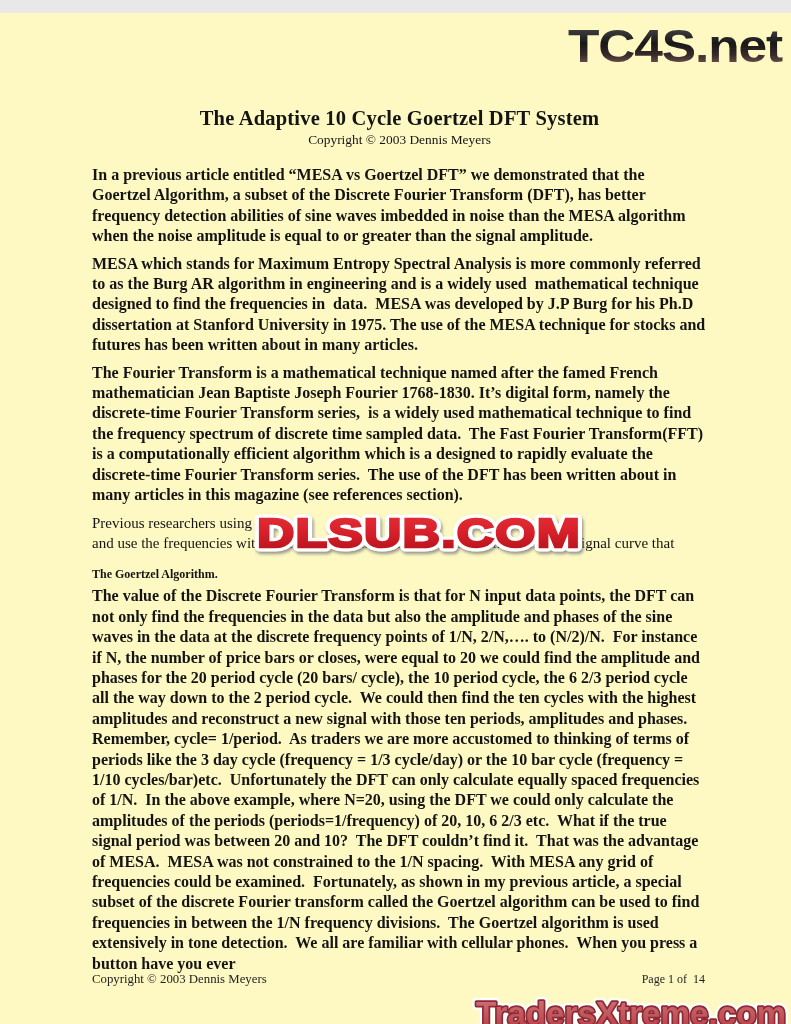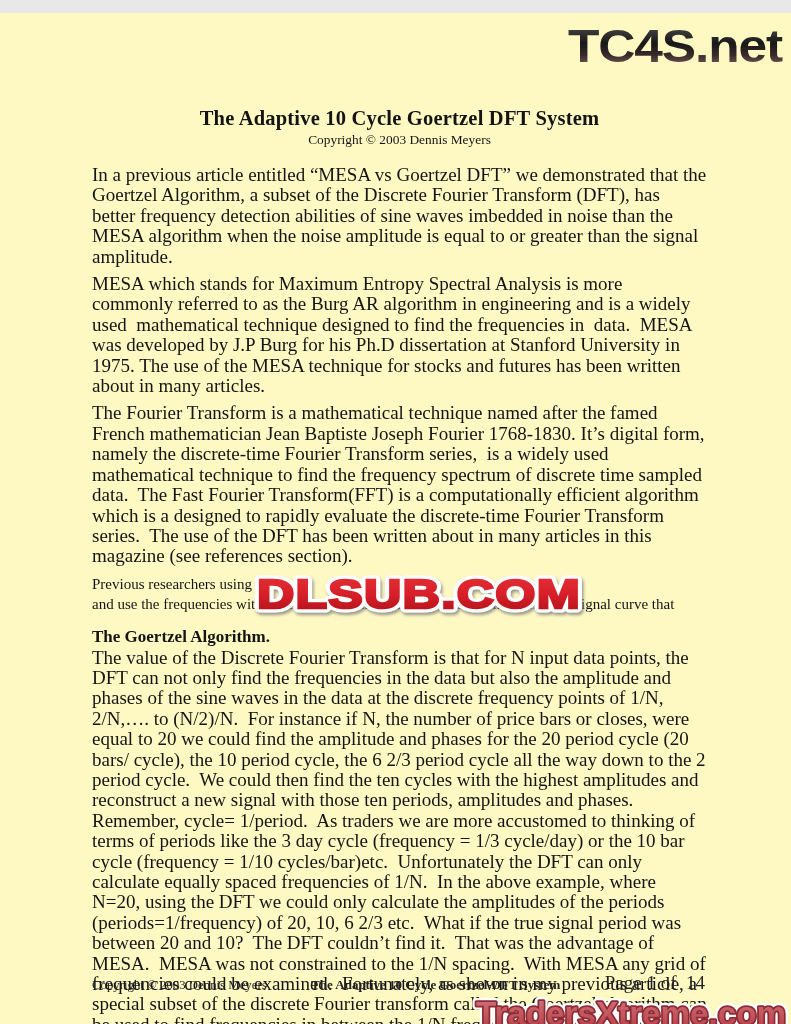--- a/index.html
+++ b/index.html
@@ -24,48 +24,49 @@
     line-height:24px;
     letter-spacing:0.2px;
   }
   .doc-subtitle{
     text-align:center;
     font-size:13.4px;
     line-height:17px;
     margin-top:1px;
   }
   .para{
-    font-size:19px;
+    font-size:16px;
     line-height:20.4px;
     margin:0 0 7px 0;
     white-space:pre-wrap;
     text-align:left;
+    font-weight:bold;
   }
   .para.first{margin-top:17px;}
   .wm-para{position:relative;margin-bottom:7px;}
   .wm-line{
     display:flex;justify-content:space-between;
     font-size:15px;line-height:20.4px;white-space:nowrap;
   }
   .wm-plain{font-size:15px;line-height:20.4px;white-space:pre-wrap;}
   .wm-badge{position:absolute;left:158px;top:-9px;width:338px;height:58px;}
   .section-heading{
     font-weight:bold;
-    font-size:17px;
+    font-size:12px;
     line-height:21px;
     margin:11px 0 1px 0;
   }
   
   .footer{
     position:absolute;left:92px;top:959px;width:613px;
     display:flex;justify-content:space-between;align-items:baseline;
     font-size:12.8px;color:#222;
   }
   .footer .doc-name{font-weight:bold;font-size:13px;}
-  .footer .page-info{white-space:pre;font-size:19px;}
+  .footer .page-info{white-space:pre;font-size:12px;}
   .traders{position:absolute;top:976px;right:0px;width:320px;height:48px;}
   svg text{font-family:"Liberation Sans", sans-serif;}
 </style>
 </head>
 <body>
 
 <div class="page">
 
   <svg class="tc4s" viewBox="0 0 224 54">
     <defs>
@@ -118,21 +119,20 @@
     </div>
 
     <div class="section-heading">The Goertzel Algorithm.</div>
 
     <p class="para">The value of the Discrete Fourier Transform is that for N input data points, the DFT can not only find the frequencies in the data but also the amplitude and phases of the sine waves in the data at the discrete frequency points of 1/N, 2/N,…. to (N/2)/N.  For instance if N, the number of price bars or closes, were equal to 20 we could find the amplitude and phases for the 20 period cycle (20 bars/ cycle), the 10 period cycle, the 6 2/3 period cycle all the way down to the 2 period cycle.  We could then find the ten cycles with the highest amplitudes and reconstruct a new signal with those ten periods, amplitudes and phases.  Remember, cycle= 1/period.  As traders we are more accustomed to thinking of terms of periods like the 3 day cycle (frequency = 1/3 cycle/day) or the 10 bar cycle (frequency = 1/10 cycles/bar)etc.  Unfortunately the DFT can only calculate equally spaced frequencies of 1/N.  In the above example, where N=20, using the DFT we could only calculate the amplitudes of the periods (periods=1/frequency) of 20, 10, 6 2/3 etc.  What if the true signal period was between 20 and 10?  The DFT couldn’t find it.  That was the advantage of MESA.  MESA was not constrained to the 1/N spacing.  With MESA any grid of frequencies could be examined.  Fortunately, as shown in my previous article, a special subset of the discrete Fourier transform called the Goertzel algorithm can be used to find frequencies in between the 1/N frequency divisions.  The Goertzel algorithm is used extensively in tone detection.  We all are familiar with cellular phones.  When you press a button have you ever</p>
 
   </div>
 
   <div class="footer">
     <span class="copyright">Copyright © 2003 Dennis Meyers</span>
-    <span class="doc-name">The Adaptive 10 Cycle Goertzel-DFT System</span>
     <span class="page-info">Page 1 of  14</span>
   </div>
 
   <svg class="traders" viewBox="0 0 320 48">
     <defs>
       <linearGradient id="tradGrad" x1="0" y1="0" x2="0" y2="1">
         <stop offset="0" stop-color="#d4767c"></stop>
         <stop offset="1" stop-color="#b43b43"></stop>
       </linearGradient>
     </defs>

